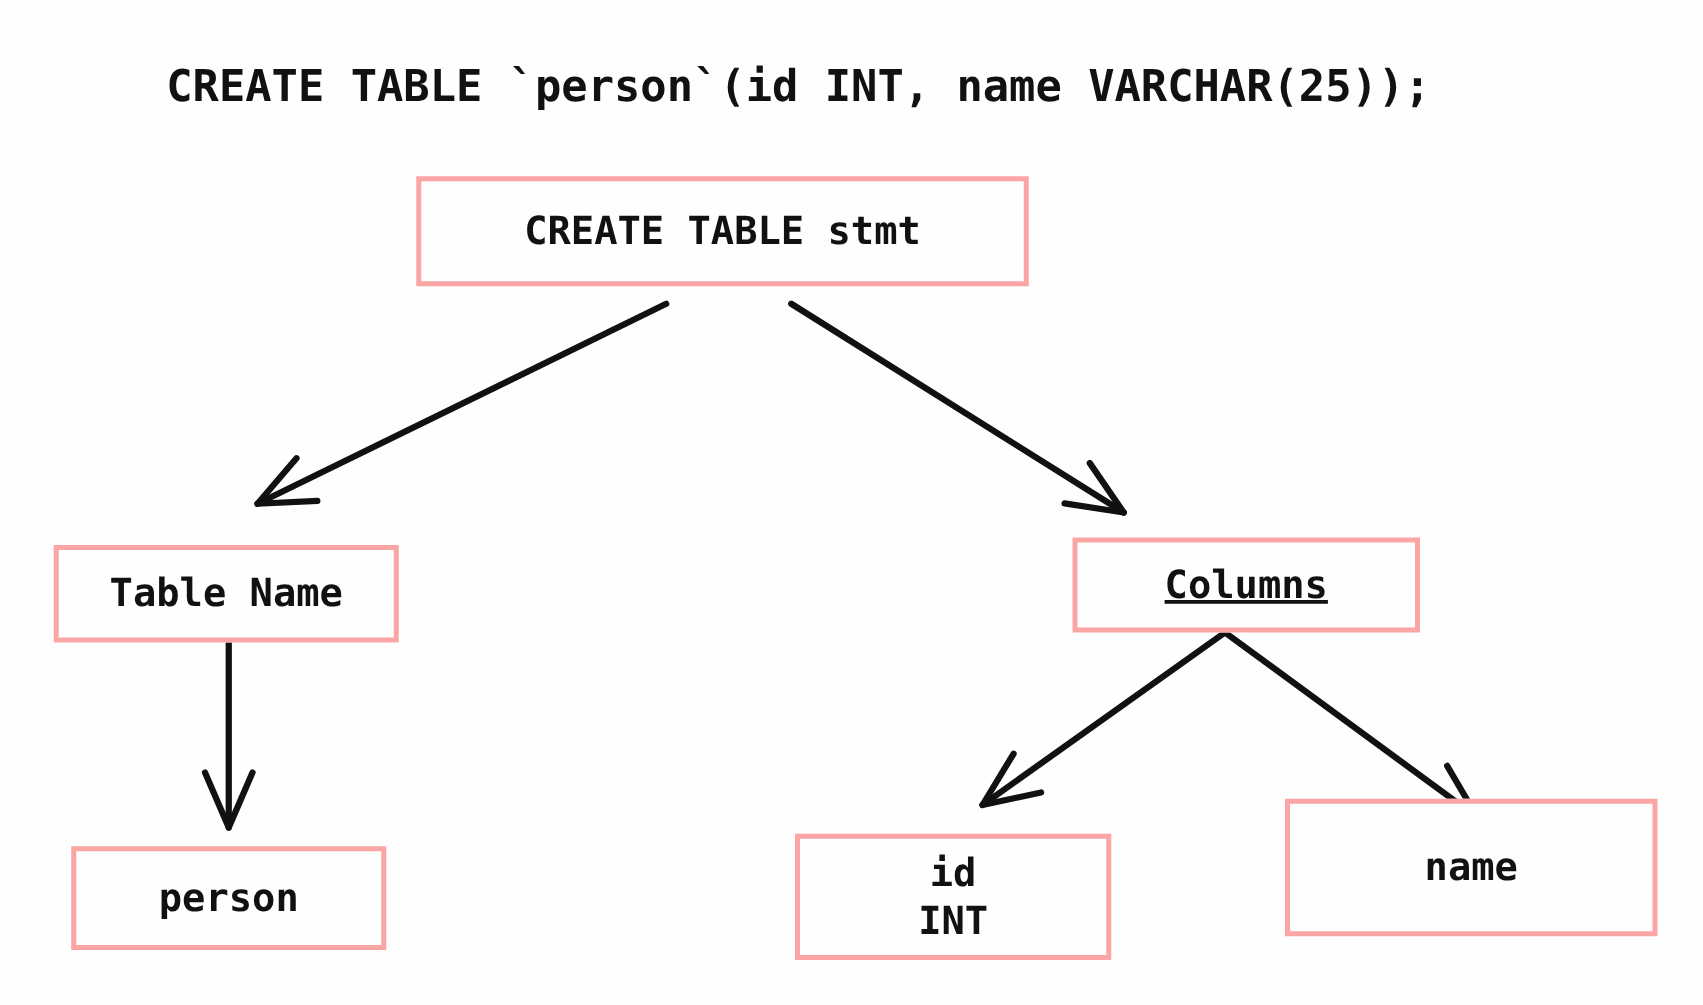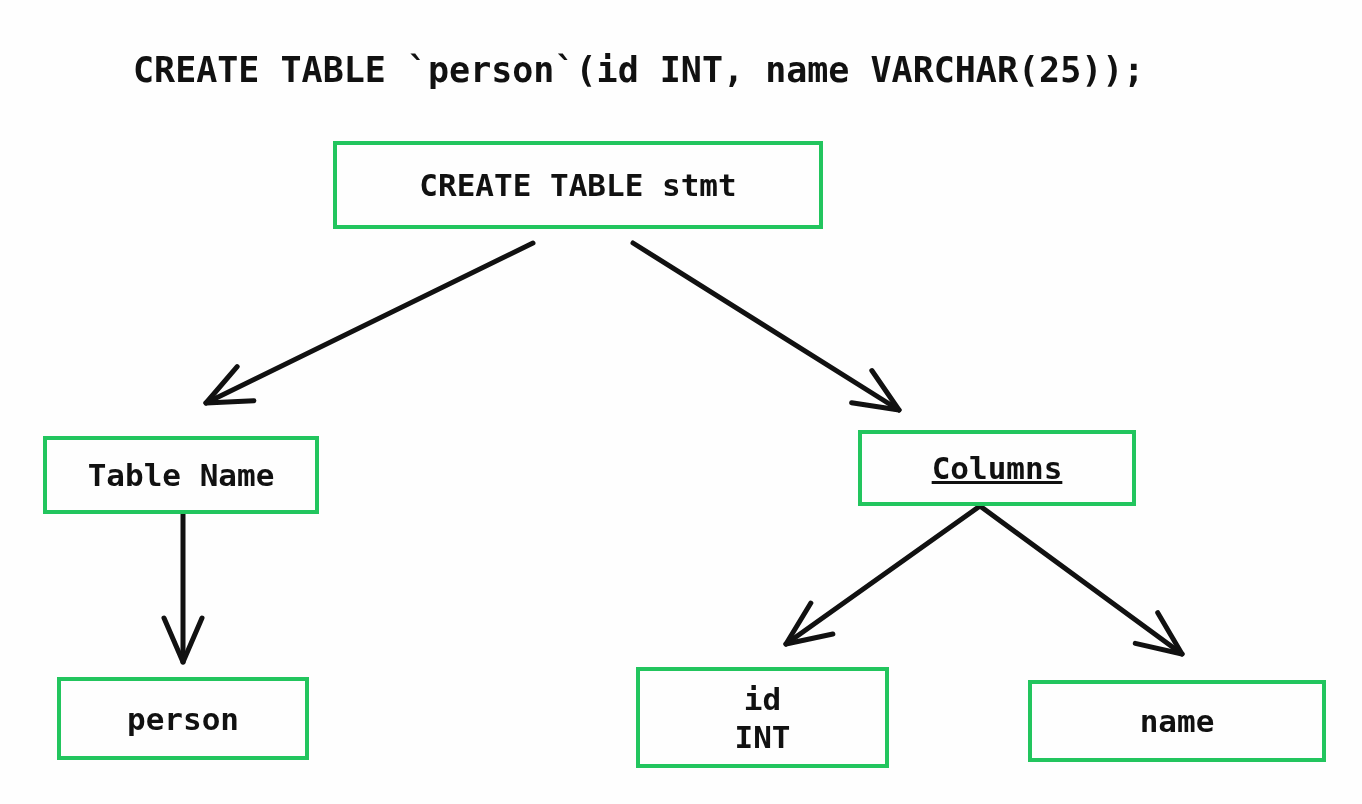--- a/index.html
+++ b/index.html
@@ -19,38 +19,38 @@
     position: absolute;
     left: 133px;
     top: 50px;
     font-size: 35px;
     font-weight: bold;
     white-space: pre;
     letter-spacing: 0px;
   }
   .node {
     position: absolute;
-    border: 4px solid #22c55e;
+    border: 4px solid #fca5a5;
     background: #fefefe;
     display: flex;
     flex-direction: column;
     align-items: center;
     justify-content: center;
     font-size: 31px;
     font-weight: bold;
     line-height: 38px;
     text-align: center;
     box-sizing: border-box;
   }
   .node-root       { left: 333px;  top: 141px; width: 490px; height: 88px;  }
   .node-table-name { left: 43px;   top: 436px; width: 276px; height: 78px;  }
   .node-columns    { left: 858px;  top: 430px; width: 278px; height: 76px; text-decoration: underline;  }
   .node-person     { left: 57px;   top: 677px; width: 252px; height: 83px;  }
   .node-id         { left: 636px;  top: 667px; width: 253px; height: 101px; }
-  .node-name       { left: 1028px; top: 680px; width: 298px; height: 82px;  }
+  .node-name       { left: 1028px; top: 639px; width: 298px; height: 110px;  }
   .edges-svg {
     position: absolute;
     left: 0;
     top: 0;
     width: 1362px;
     height: 804px;
     pointer-events: none;
   }
   .edge {
     stroke: #111111;

